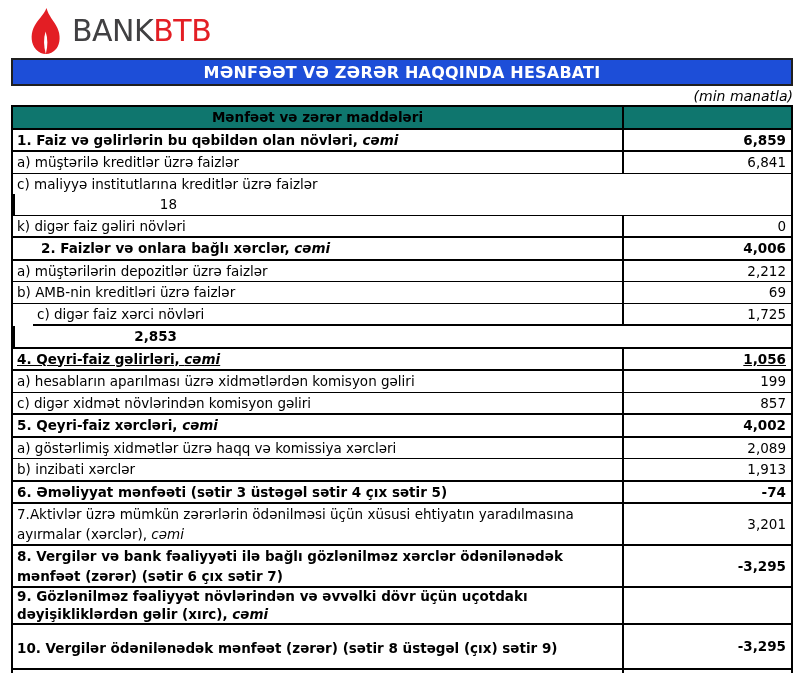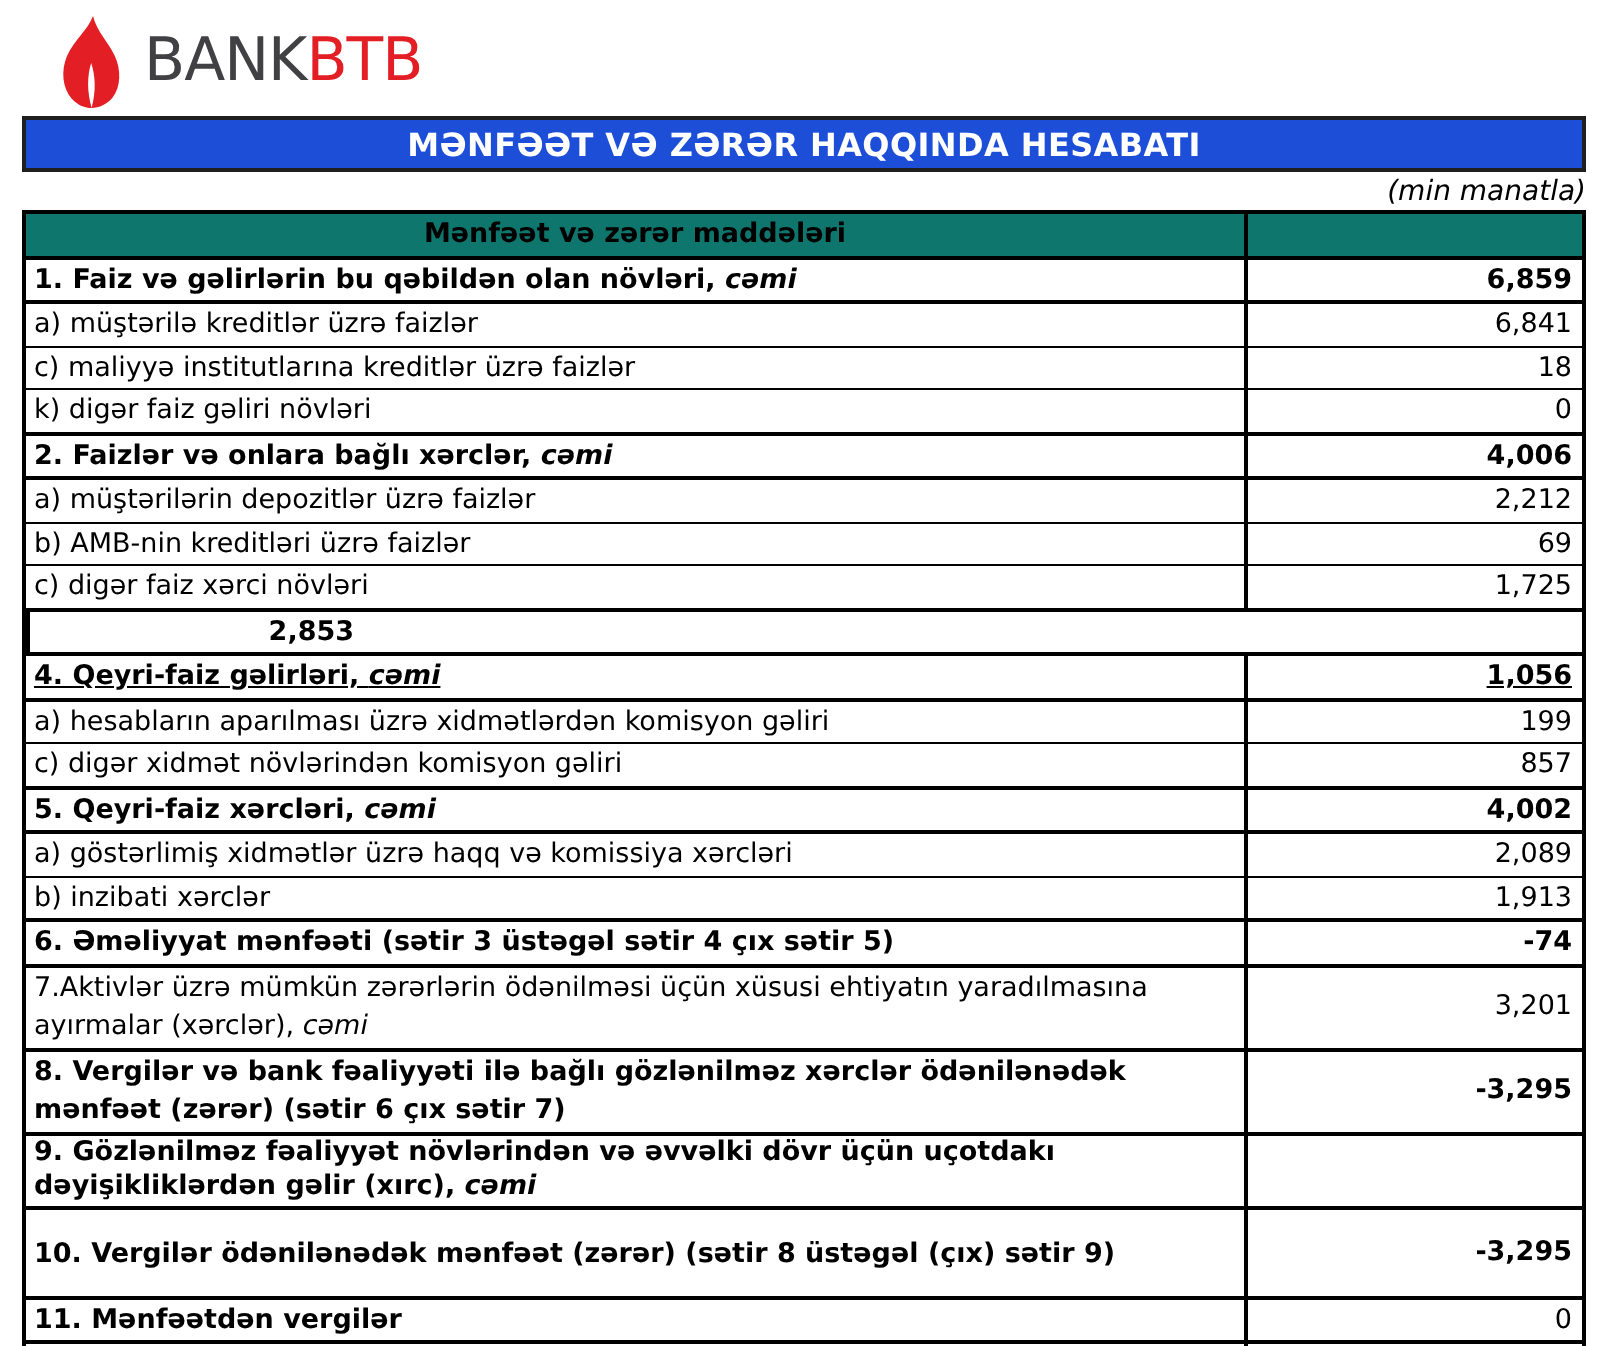--- a/index.html
+++ b/index.html
@@ -74,41 +74,41 @@
   </div>
   <div id="rows-host">
       <div class="trow" style="border-bottom-width: 2px;">
         <div class="cell-label b"><span>1. Faiz və gəlirlərin bu qəbildən olan növləri, </span><span class="i">cəmi</span></div>
         <div class="cell-value b">6,859</div>
       </div>
       <div class="trow" style="border-bottom-width: 1px;">
         <div class="cell-label"><span>a) müştərilə kreditlər üzrə faizlər</span></div>
         <div class="cell-value">6,841</div>
       </div>
-      <div class="trow" style="border-bottom-width: 1px;">
+      <div class="trow" style="border-bottom-width: 1px; flex-direction: column;">
         <div class="cell-label"><span>c) maliyyə institutlarına kreditlər üzrə faizlər</span></div>
         <div class="cell-value">18</div>
       </div>
       <div class="trow" style="border-bottom-width: 2px;">
         <div class="cell-label"><span>k) digər faiz gəliri növləri</span></div>
         <div class="cell-value">0</div>
       </div>
-      <div class="trow" style="border-bottom-width: 2px;">
+      <div class="trow" style="border-bottom-width: 2px; padding-left: 24px;">
         <div class="cell-label b"><span>2. Faizlər və onlara bağlı xərclər, </span><span class="i">cəmi</span></div>
         <div class="cell-value b">4,006</div>
       </div>
       <div class="trow" style="border-bottom-width: 1px;">
         <div class="cell-label"><span>a) müştərilərin depozitlər üzrə faizlər</span></div>
         <div class="cell-value">2,212</div>
       </div>
       <div class="trow" style="border-bottom-width: 1px;">
         <div class="cell-label"><span>b) AMB-nin kreditləri üzrə faizlər</span></div>
         <div class="cell-value">69</div>
       </div>
-      <div class="trow" style="border-bottom-width: 2px;">
+      <div class="trow" style="border-bottom-width: 2px; margin-left: 20px;">
         <div class="cell-label"><span>c) digər faiz xərci növləri</span></div>
         <div class="cell-value">1,725</div>
       </div>
       <div class="trow" style="border-bottom-width: 2px;">
         <div class="cell-value b">2,853</div>
       </div>
       <div class="trow" style="border-bottom-width: 2px; text-decoration: underline;">
         <div class="cell-label b"><span>4. Qeyri-faiz gəlirləri, </span><span class="i">cəmi</span></div>
         <div class="cell-value b">1,056</div>
       </div>

